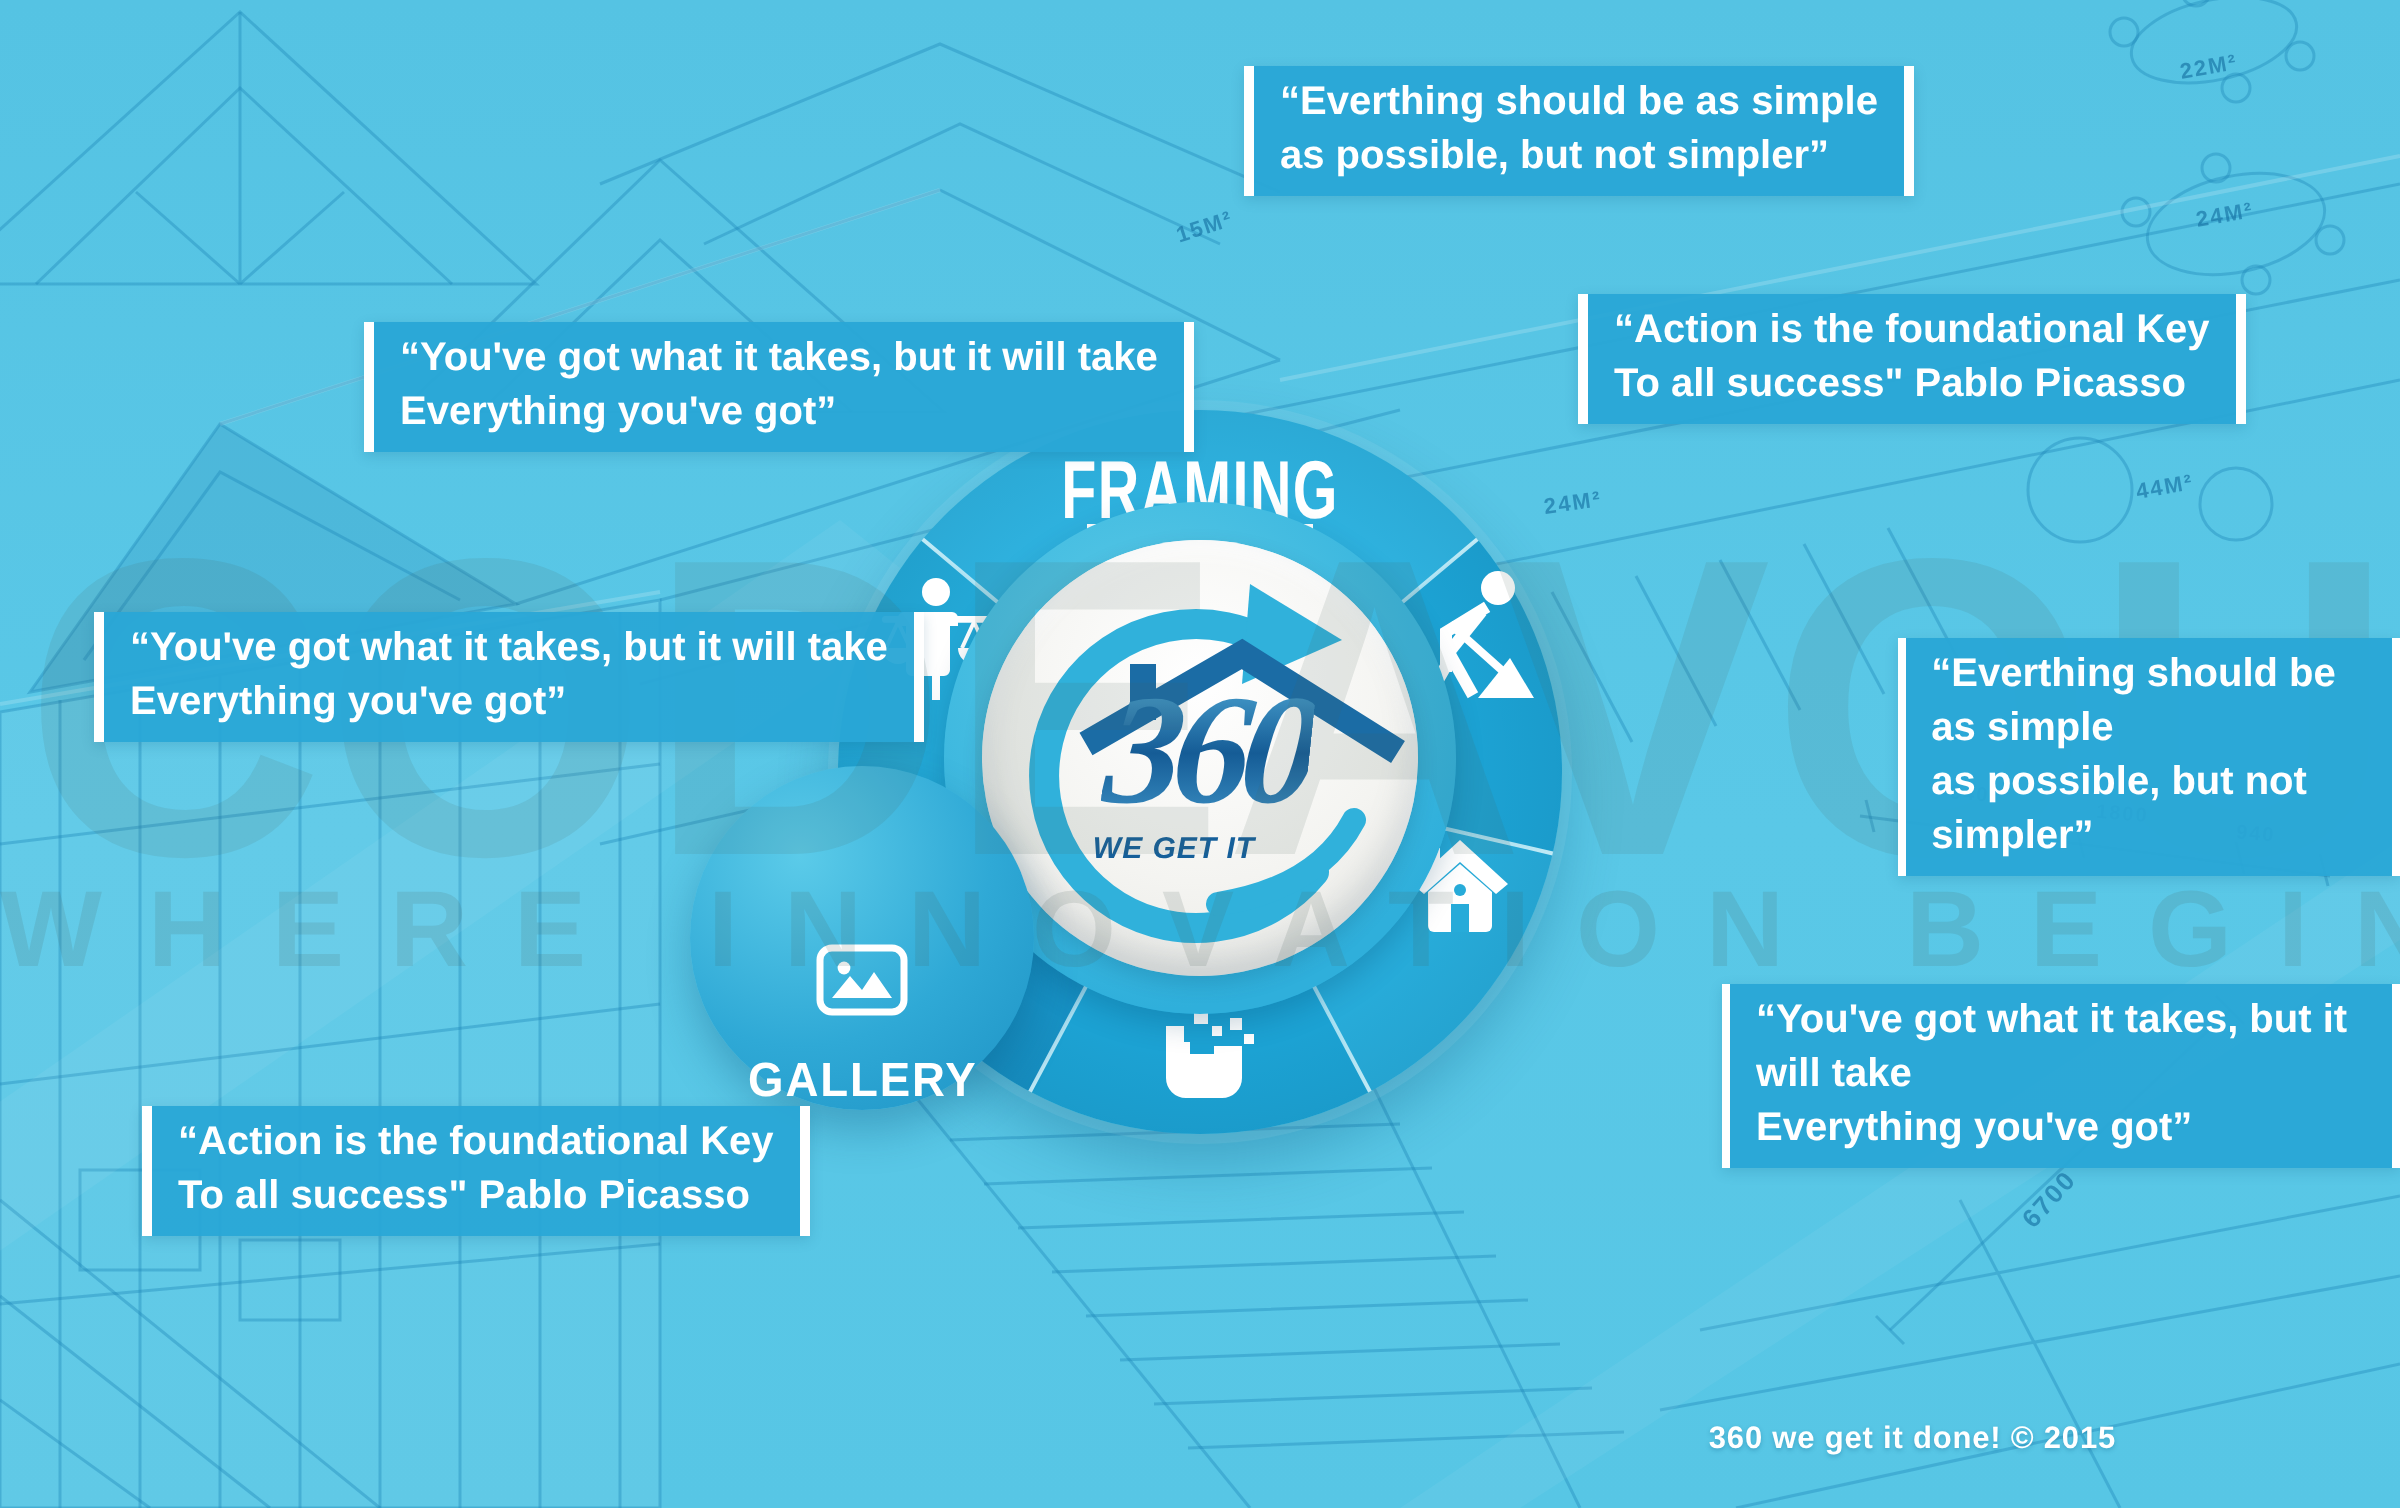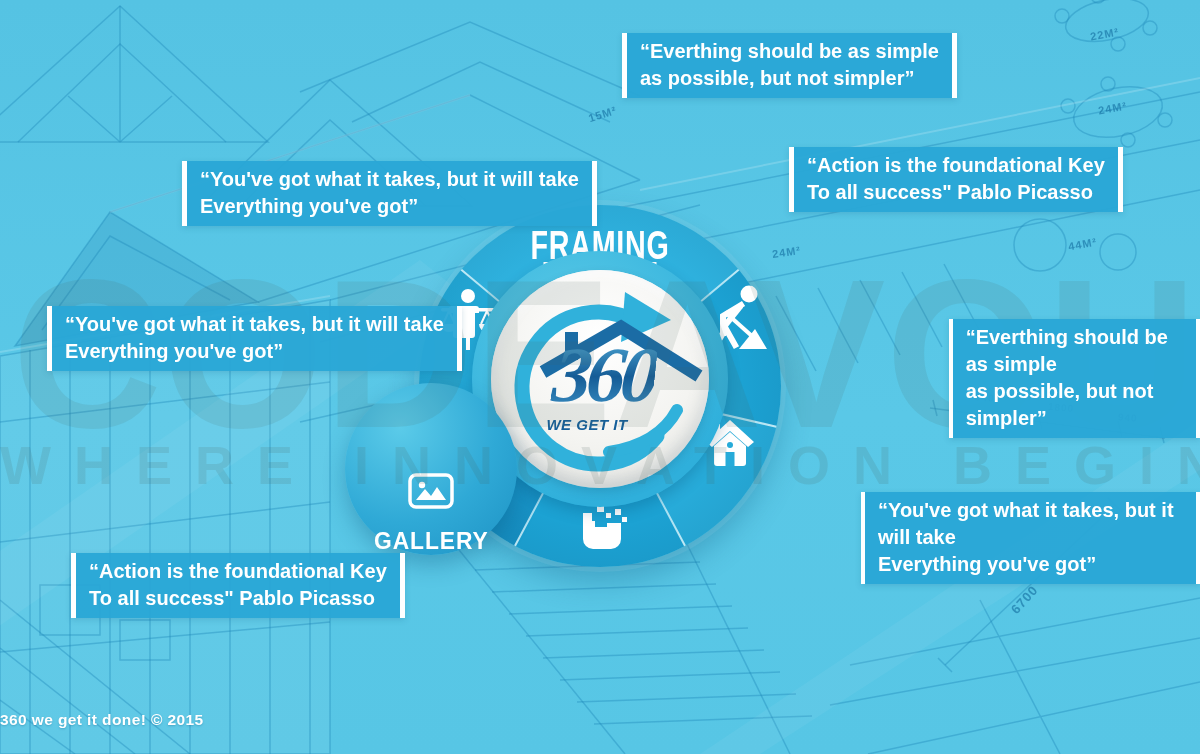--- a/index.html
+++ b/index.html
@@ -98,21 +98,21 @@
            box-shadow:0 2px 6px rgba(15,90,130,.18); }
   .qbar { width:5px; background:#FFFFFF; }
   .qbody {
     background:rgba(41,167,214,.95); color:#FFFFFF;
     padding:5px 13px 6px 13px; font-weight:bold; font-size:20px; line-height:1.35;
     white-space:pre-line;
   }
 
   
   .footer {
-    position:absolute; left:0; top:711px; width:1058px; text-align:left; z-index:40;
+    position:absolute; left:0; top:711px; width:1058px; text-align:right; z-index:40;
     color:#FFFFFF; font-weight:bold; font-size:15.5px; letter-spacing:.4px;
     text-shadow:0 1px 2px rgba(20,100,140,.35);
   }
 </style>
 </head>
 <body>
 
 <svg class="bg-svg" viewBox="0 0 1200 754" aria-hidden="true">
   <g stroke="#1E86B8" stroke-opacity="0.38" fill="none" stroke-width="1.5">
 

